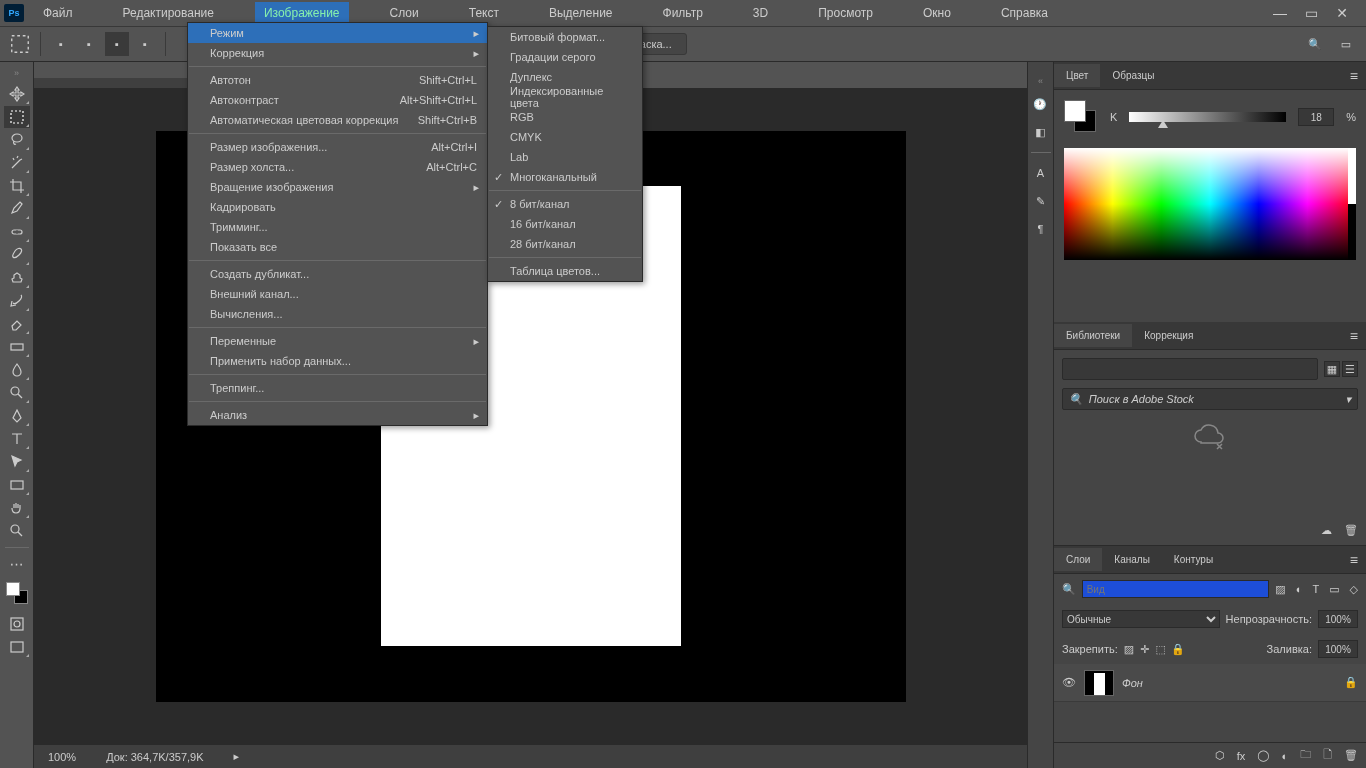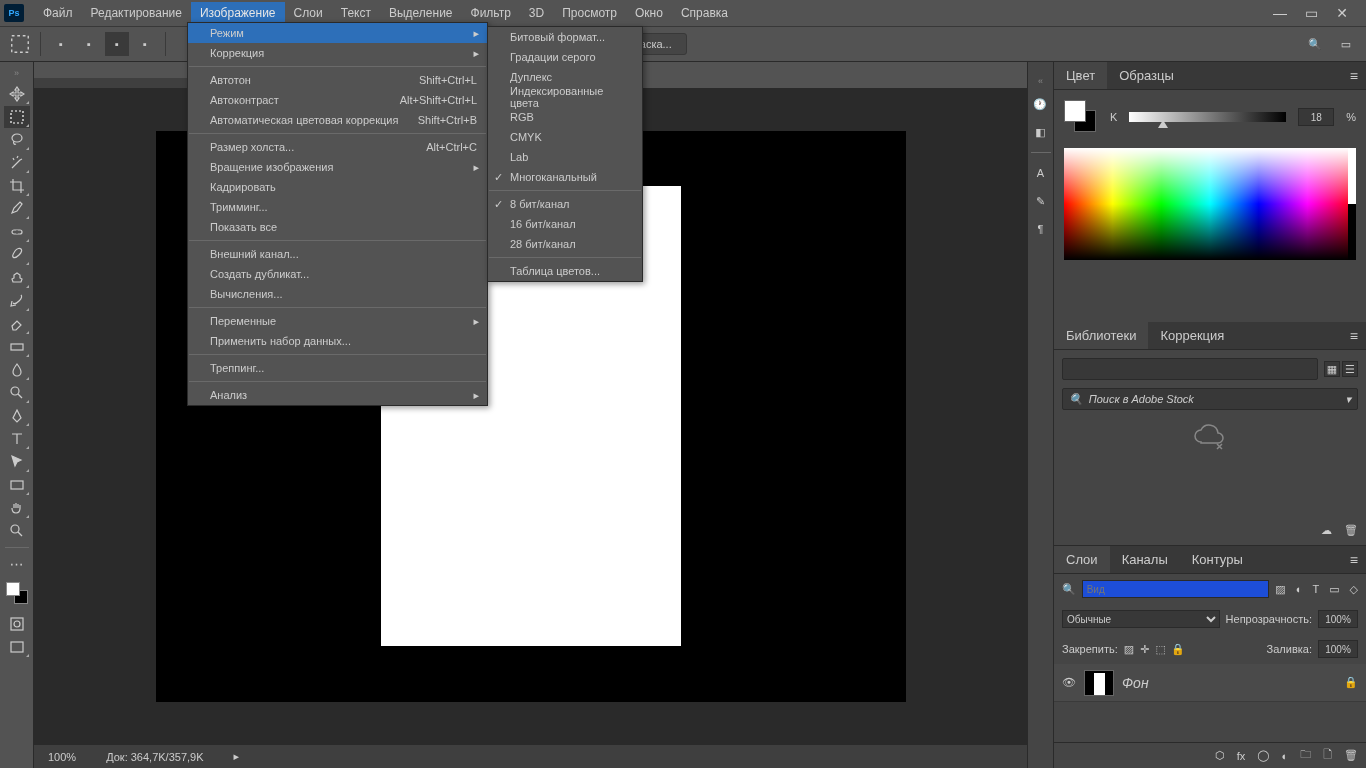--- a/index.html
+++ b/index.html
@@ -1,20 +1,20 @@
 <!DOCTYPE html>
 <html><head>
 <meta charset="utf-8">
 <style>
 *{margin:0;padding:0;box-sizing:border-box;font-family:"Segoe UI",Tahoma,sans-serif;font-size:11px;color:#ccc;user-select:none}
 body{background:#535353;width:1366px;height:768px;overflow:hidden;position:relative}
 .menubar{height:26px;background:#535353;display:flex;align-items:center;padding-left:4px}
 .ps-logo{width:20px;height:18px;background:#001e36;color:#31a8ff;font-size:9px;font-weight:bold;display:flex;align-items:center;justify-content:center;border-radius:2px;margin-right:10px}
 .menubar-item{padding:4px 9px;cursor:default;font-size:12px}
-.menubar-item.active{background:#2d6fb9;color:#e5e5e5}
+.menubar-item.active{background:#2d6fb9;color:#86efac}
 .window-controls{margin-left:auto;display:flex;gap:18px;padding-right:18px}
 .window-controls span{font-size:14px;cursor:pointer}
 .optionbar{height:36px;background:#535353;border-top:1px solid #383838;border-bottom:1px solid #2a2a2a;display:flex;align-items:center;padding:0 8px;gap:4px}
 .opt-icon{width:24px;height:24px;display:flex;align-items:center;justify-content:center;border:1px solid transparent}
 .opt-sep{width:1px;height:24px;background:#3a3a3a;margin:0 4px}
 .mask-btn{background:#454545;border:1px solid #383838;border-radius:3px;padding:4px 14px;font-size:11px}
 .opt-input{width:48px;height:20px;background:#454545;border:1px solid #383838;color:#ccc;font-size:11px;text-align:center}
 .left-toolbar{position:absolute;left:0;top:62px;width:34px;height:706px;background:#535353;border-right:1px solid #2a2a2a;display:flex;flex-direction:column;align-items:center;padding-top:6px;gap:1px}
 .tool{width:26px;height:22px;display:flex;align-items:center;justify-content:center;cursor:pointer;position:relative}
 .tool.active{background:#3a3a3a}
@@ -24,21 +24,21 @@
 .doc-tab{position:absolute;left:34px;top:78px;height:34px;background:#3f3f3f;padding:0 12px;display:flex;align-items:center;font-size:12px;color:#ccc;border-right:1px solid #2a2a2a}
 .canvas-area{position:absolute;left:34px;top:88px;right:339px;bottom:24px;background:#2a2a2a;display:flex;align-items:center;justify-content:center}
 .artboard-black{width:750px;height:571px;background:#000;display:flex;align-items:center;justify-content:center}
 .artboard-white{width:300px;height:460px;background:#fff}
 .statusbar{position:absolute;left:34px;right:339px;bottom:0;height:24px;background:#3f3f3f;display:flex;align-items:center;padding:0 14px;gap:30px;font-size:11px;border-top:1px solid #2a2a2a}
 .right-area{position:absolute;right:0;top:62px;width:339px;height:706px;background:#535353;display:flex}
 .collapsed-panels{width:27px;background:#454545;border-left:1px solid #2a2a2a;border-right:1px solid #2a2a2a;display:flex;flex-direction:column;align-items:center;padding-top:14px;gap:8px}
 .cp-icon{width:20px;height:20px;display:flex;align-items:center;justify-content:center}
 .panels{flex:1;background:#454545;display:flex;flex-direction:column}
 .panel-tabs{height:28px;background:#383838;display:flex;align-items:center;border-bottom:1px solid #2a2a2a}
-.panel-tab{padding:6px 12px;font-size:13px;cursor:pointer}
+.panel-tab{padding:6px 12px;font-size:10px;cursor:pointer}
 .panel-tab.active{background:#454545}
 .panel-menu{margin-left:auto;padding:0 8px;font-size:14px}
 .color-panel{padding:10px;height:232px}
 .swatch-fg{width:22px;height:22px;background:#fff;border:1px solid #666;position:relative}
 .swatch-bg{width:22px;height:22px;background:#000;border:1px solid #666;position:absolute;top:10px;left:10px}
 .swatch-wrap{position:relative;width:34px;height:34px}
 .slider-track{flex:1;height:10px;background:linear-gradient(90deg,#fff,#000);position:relative}
 .slider-thumb{position:absolute;left:18%;top:8px;width:0;height:0;border-left:5px solid transparent;border-right:5px solid transparent;border-bottom:8px solid #ccc}
 .spectrum{margin-top:14px;width:100%;height:112px;background:linear-gradient(to bottom,rgba(255,255,255,1) 0%,rgba(255,255,255,0) 50%,rgba(0,0,0,0) 50%,rgba(0,0,0,1) 100%),linear-gradient(to right,#ff0000,#ffff00,#00ff00,#00ffff,#0000ff,#ff00ff,#ff0000);position:relative}
 .spectrum::after{content:"";position:absolute;right:0;top:0;width:8px;height:50%;background:#fff}
@@ -49,21 +49,21 @@
 .lib-msg{text-align:center;color:#999;font-size:11px;padding:14px 20px;line-height:1.5}
 .cloud-icon{margin:6px auto;width:34px;height:26px}
 .layers-panel{border-top:1px solid #2a2a2a}
 .layers-ctrl{padding:6px 8px;display:flex;align-items:center;gap:6px;font-size:10px;color:#999}
 .layers-ctrl input[type=text]{height:18px;background:#1d4ed8;border:1px solid #2a2a2a;flex:1;font-size:10px;padding:0 4px;color:#ccc}
 .layers-ctrl select{height:18px;background:#383838;border:1px solid #2a2a2a;color:#ccc;font-size:10px;flex:1}
 .pct-box{width:40px;height:18px;background:#383838;border:1px solid #2a2a2a;text-align:center;font-size:10px;display:flex;align-items:center;justify-content:center}
 .layer-row{height:38px;display:flex;align-items:center;padding:0 8px;gap:8px;border-bottom:1px solid #3a3a3a;background:#4a4a4a}
 .layer-thumb{width:30px;height:26px;background:#000;border:1px solid #666;position:relative}
 .layer-thumb::after{content:"";position:absolute;left:9px;top:2px;width:11px;height:22px;background:#fff}
-.layer-name{font-style:italic;font-size:14px}
+.layer-name{font-style:italic;font-size:11px}
 .lock-icon{margin-left:auto}
 .layers-bottom{height:26px;border-top:1px solid #2a2a2a;display:flex;align-items:center;justify-content:flex-end;padding:0 8px;gap:12px;color:#888}
 .dropdown{position:absolute;background:#535353;border:1px solid #2a2a2a;box-shadow:2px 2px 6px rgba(0,0,0,.4);z-index:100}
 .dd-image{left:187px;top:22px;width:301px}
 .dd-mode{left:487px;top:26px;width:156px}
 .dd-row{height:20px;display:flex;align-items:center;padding:0 10px 0 22px;position:relative;font-size:12px}
 .dd-row.hi{background:#2d6fb9;color:#fff}
 .dd-row.dis{color:#888}
 .dd-sep{height:1px;background:#6a6a6a;margin:3px 1px}
 .dd-sub{position:absolute;right:8px}
@@ -74,21 +74,21 @@
 .bg-sq{position:absolute;width:14px;height:14px;background:#000;border:1px solid #888;right:0;bottom:0}
 .view-icons{display:flex;gap:2px}
 .view-icons span{width:16px;height:16px;background:#383838;border:1px solid #2a2a2a;display:flex;align-items:center;justify-content:center}
 .panel-icons-row{display:flex;gap:10px;margin-left:auto;color:#999}
 </style>
 </head>
 <body>
 
 <div class="menubar">
   <div class="ps-logo">Ps</div>
-  <div id="menubar-items" style="display: flex;">
+  <div id="menubar-items" style="display: flex; gap: 32px;">
       <div class="menubar-item">Файл</div>
       <div class="menubar-item">Редактирование</div>
       <div class="menubar-item active">Изображение</div>
       <div class="menubar-item">Слои</div>
       <div class="menubar-item">Текст</div>
       <div class="menubar-item">Выделение</div>
       <div class="menubar-item">Фильтр</div>
       <div class="menubar-item">3D</div>
       <div class="menubar-item">Просмотр</div>
       <div class="menubar-item">Окно</div>
@@ -413,42 +413,46 @@
     <div class="dd-row">
       <span>Автоконтраст</span>
       <span class="dd-short">Alt+Shift+Ctrl+L</span>
     </div>
     <div class="dd-row dis">
       <span>Автоматическая цветовая коррекция</span>
       <span class="dd-short">Shift+Ctrl+B</span>
     </div>
     <div class="dd-sep"></div>
     <div class="dd-row">
+      <span>Размер изображения...</span>
+      <span class="dd-short">Alt+Ctrl+I</span>
+    </div>
+    <div class="dd-row">
       <span>Размер холста...</span>
       <span class="dd-short">Alt+Ctrl+C</span>
     </div>
     <div class="dd-row">
       <span>Вращение изображения</span>
       <span class="dd-sub">▸</span>
     </div>
     <div class="dd-row dis">
       <span>Кадрировать</span>
     </div>
     <div class="dd-row">
       <span>Тримминг...</span>
     </div>
     <div class="dd-row dis">
       <span>Показать все</span>
     </div>
     <div class="dd-sep"></div>
     <div class="dd-row">
+      <span>Создать дубликат...</span>
+    </div>
+    <div class="dd-row">
       <span>Внешний канал...</span>
-    </div>
-    <div class="dd-row">
-      <span>Создать дубликат...</span>
     </div>
     <div class="dd-row">
       <span>Вычисления...</span>
     </div>
     <div class="dd-sep"></div>
     <div class="dd-row dis">
       <span>Переменные</span>
       <span class="dd-sub">▸</span>
     </div>
     <div class="dd-row dis">

